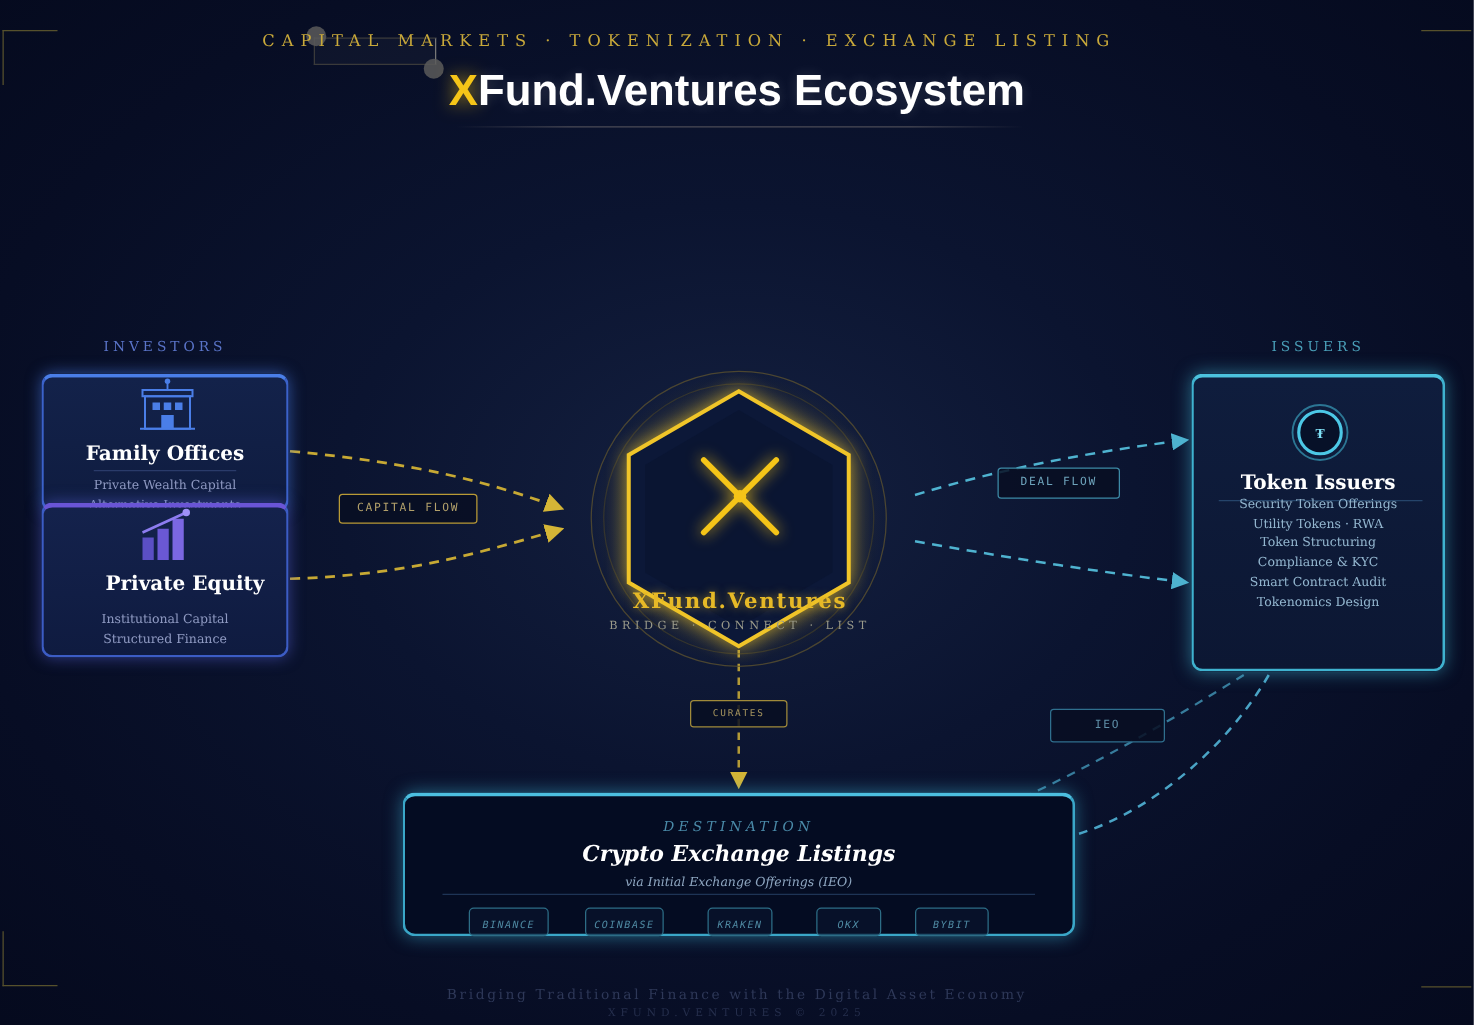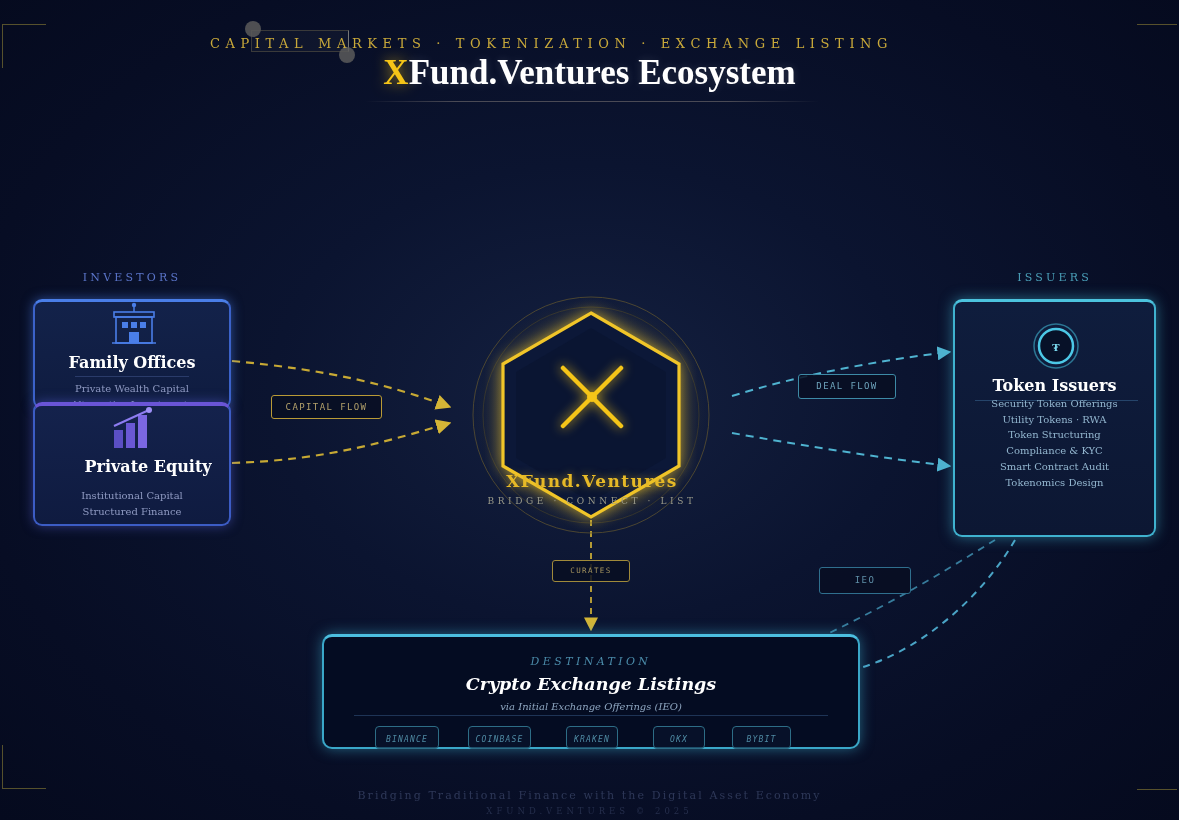--- a/index.html
+++ b/index.html
@@ -18,27 +18,27 @@
     .corner.tr { right: 2px; top: 24px; border-width: 1px 0 0 0; width: 40px; }
     .corner.bl { left: 2px; top: 745px; border-width: 0 0 1px 1px; }
     .corner.br { right: 2px; top: 789px; border-width: 1px 0 0 0; width: 40px; }
 
     .dot { position: absolute; width: 16px; height: 16px; border-radius: 50%; background: #5a5a5a; opacity: .85; }
     .dot.d1 { left: 245px; top: 21px; }
     .dot.d2 { left: 339px; top: 47px; }
     .sel-box { position: absolute; left: 251px; top: 30px; width: 98px; height: 22px; border: 1px solid #3a3a3a; border-right: 1px solid #777; background: rgba(255,255,255,.03); }
 
     .header-sub {
-      position: absolute; left: 0; width: 1076px; top: 36px; text-align: center;
+      position: absolute; left: 0; width: 1076px; top: 26px; text-align: center;
       font-size: 13px; letter-spacing: 5.6px; color: #c9a93a; padding-left: 27px;
     }
     .header-title {
       position: absolute; left: 0; width: 1179px; top: 53px; text-align: center;
       font-size: 35px; font-weight: bold; color: #ffffff;
-      font-family: Liberation Serif, serif;
+      font-family: Liberation Sans, sans-serif;
       text-shadow: 0 0 10px rgba(255,255,255,.15);
     }
     .header-title .x { color: #f5c518; text-shadow: 0 0 14px rgba(245,197,24,.7); }
     .header-rule { position: absolute; left: 365px; width: 454px; top: 101px; height: 1px; background: linear-gradient(90deg, transparent, #4a4a55 20%, #4a4a55 80%, transparent); }
 
     .section-label { position: absolute; font-size: 11px; letter-spacing: 3.2px; text-align: center; }
     .section-label.investors { left: 33px; width: 198px; top: 271px; color: #5a74c8; }
     .section-label.issuers { left: 953px; width: 203px; top: 271px; color: #4a9fb8; }
 
     .card {
@@ -89,21 +89,21 @@
     }
 
     .flow-tag {
       position: absolute; font-family: "DejaVu Sans Mono", "Liberation Mono", monospace;
       font-size: 9px; letter-spacing: 1.4px; text-align: center; border-radius: 3px;
       background: rgba(8,14,34,.85);
     }
     .flow-tag.capital { left: 271px; top: 395px; width: 111px; height: 24px; line-height: 22px; border: 1px solid #b99a36; color: #b2a06a; }
     .flow-tag.deal { left: 798px; top: 374px; width: 98px; height: 25px; line-height: 23px; border: 1px solid #3d8aa6; color: #6ea4bc; }
     .flow-tag.curates { left: 552px; top: 560px; width: 78px; height: 22px; line-height: 20px; border: 1px solid #a08a3a; color: #a5945e; font-size: 7.5px; }
-    .flow-tag.ieo { left: 819px; top: 567px; width: 92px; height: 27px; line-height: 25px; border: 1px solid #2f6f8e; color: #5f8fa8; }
+    .flow-tag.ieo { left: 840px; top: 567px; width: 92px; height: 27px; line-height: 25px; border: 1px solid #2f6f8e; color: #5f8fa8; }
 
     .card.dest {
       left: 322px; top: 634px; width: 538px; height: 115px;
       border: 2px solid #3aa7c8; border-top: 3px solid #4cbfe0;
       box-shadow: 0 0 14px rgba(58,167,200,.55);
       background: #040c22;
       border-radius: 10px;
       font-style: italic;
     }
     .card.dest .kicker { position: absolute; left: 0; right: 0; top: 18px; color: #4a8aa8; font-size: 11px; letter-spacing: 3.4px; }

